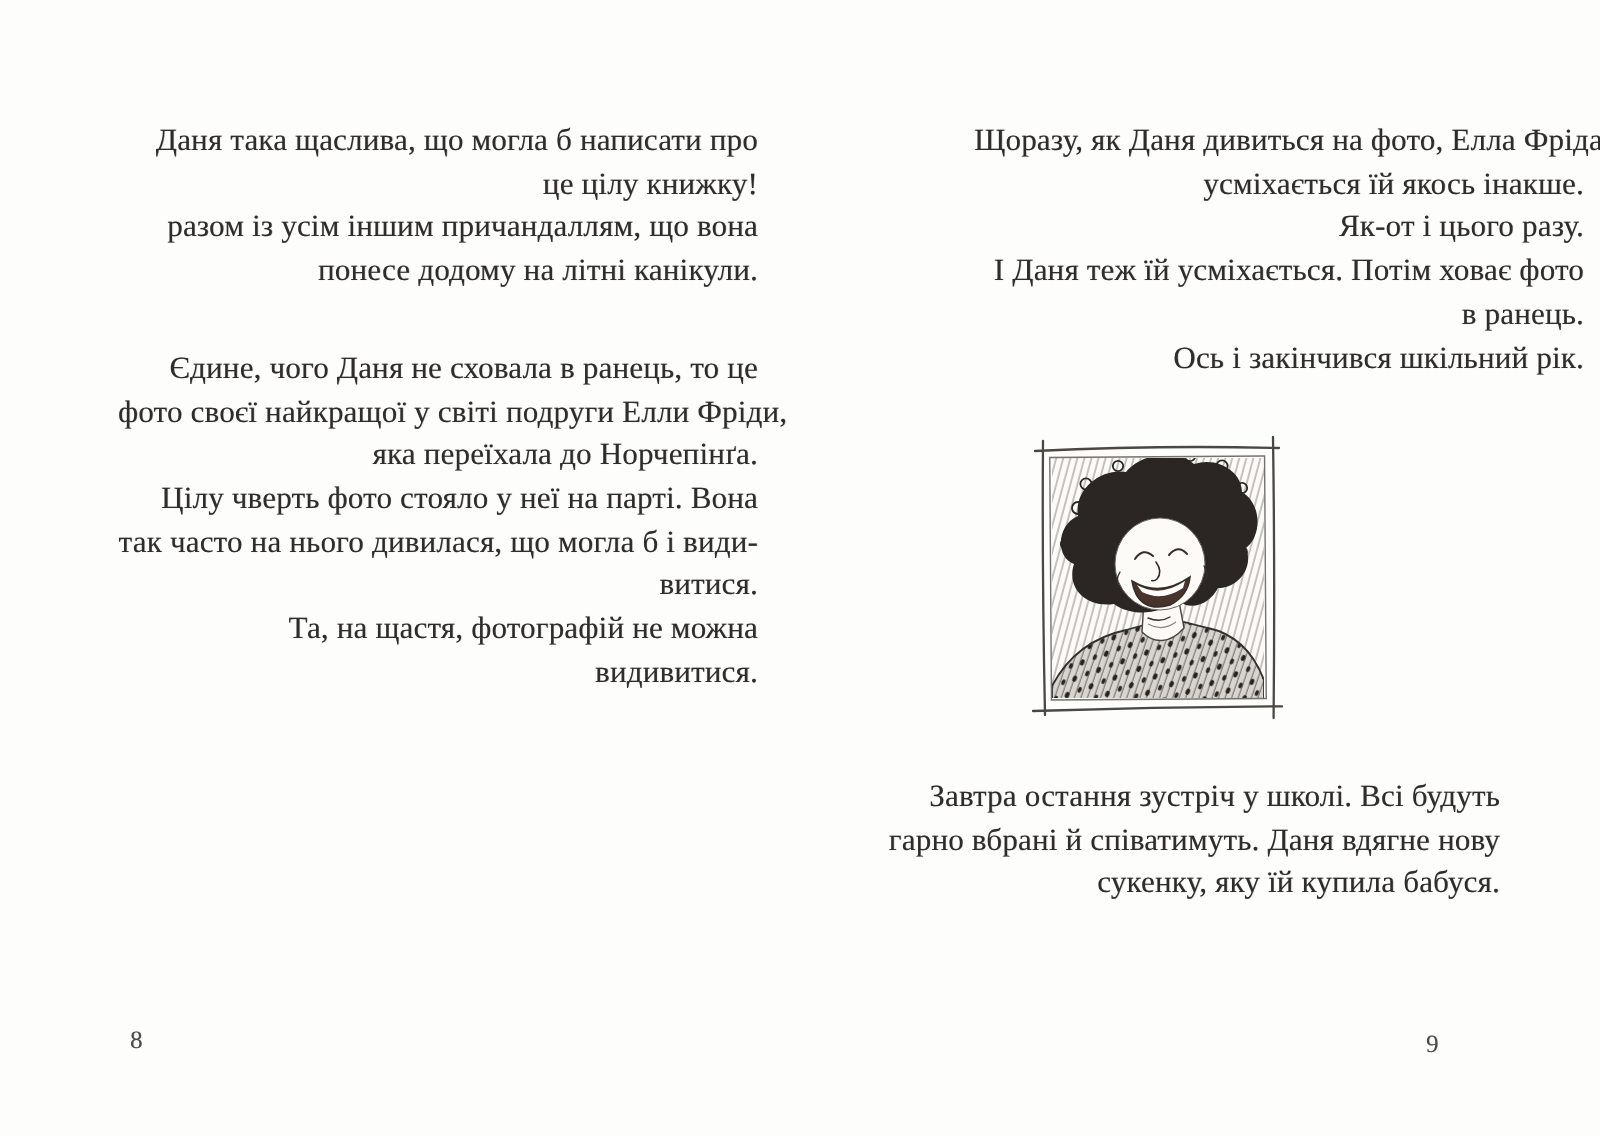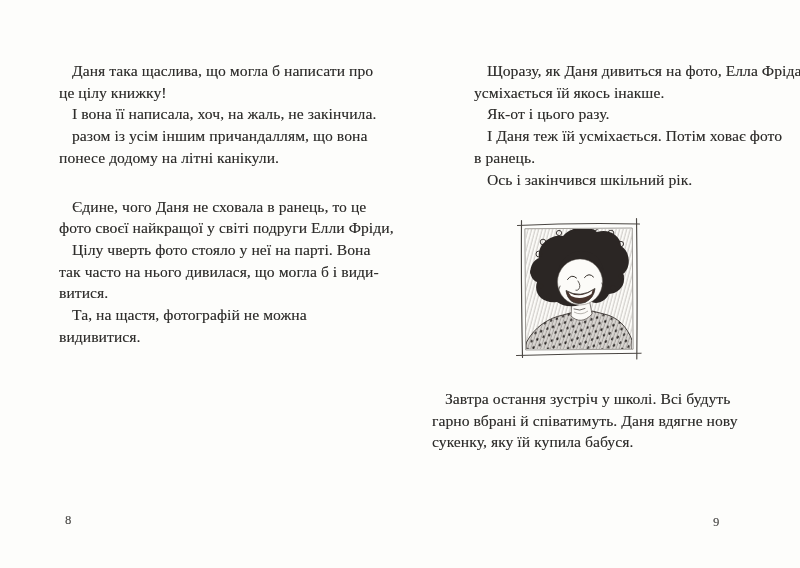--- a/index.html
+++ b/index.html
@@ -17,21 +17,21 @@
     font-size: 15.5px;
     line-height: 21.7px;
     letter-spacing: 0.1px;
     text-shadow: 0.2px 0.2px 0.35px rgba(46,45,43,0.45);
   }
   #left-col   { left: 59px;  top: 60px; width: 320px; }
   #right-col-top    { left: 446px; top: 60px; width: 318px; margin-left: 28px; }
   #right-col-bottom { left: 432px; top: 388px; width: 318px; }
   .para { margin: 0; }
   .para.gap { margin-top: 27px; }
-  .tline { display: block; white-space: nowrap; }
+  .tline { display: block; white-space: nowrap; text-align: right; }
   .para .tline:first-child { text-indent: 13px; }
   .pagenum {
     position: absolute;
     font-size: 12.5px;
     color: #4c4b49;
     text-shadow: 0.2px 0.2px 0.3px rgba(76,75,73,0.4);
   }
   #pagenum-left  { left: 65px;  top: 513px; }
   #pagenum-right { left: 713px; top: 515px; }
   .photo {
@@ -47,29 +47,27 @@
 <body>
 
 <div class="spread">
 
   <div id="left-col" class="textcol">
     <p class="para">
         <span class="tline">Даня така щаслива, що могла б написати про</span>
         <span class="tline">це цілу книжку!</span>
       </p>
     <p class="para">
-        <span class="tline">І вона її написала, хоч, на жаль, не закінчила.</span>
-      </p>
-    <p class="para">
         <span class="tline">разом із усім іншим причандаллям, що вона</span>
         <span class="tline">понесе додому на літні канікули.</span>
       </p>
     <p class="para gap">
         <span class="tline">Єдине, чого Даня не сховала в ранець, то це</span>
         <span class="tline">фото своєї найкращої у світі подруги Елли Фріди,</span>
+        <span class="tline">яка переїхала до Норчепінґа.</span>
       </p>
     <p class="para">
         <span class="tline">Цілу чверть фото стояло у неї на парті. Вона</span>
         <span class="tline">так часто на нього дивилася, що могла б і види-</span>
         <span class="tline">витися.</span>
       </p>
     <p class="para">
         <span class="tline">Та, на щастя, фотографій не можна</span>
         <span class="tline">видивитися.</span>
       </p>

